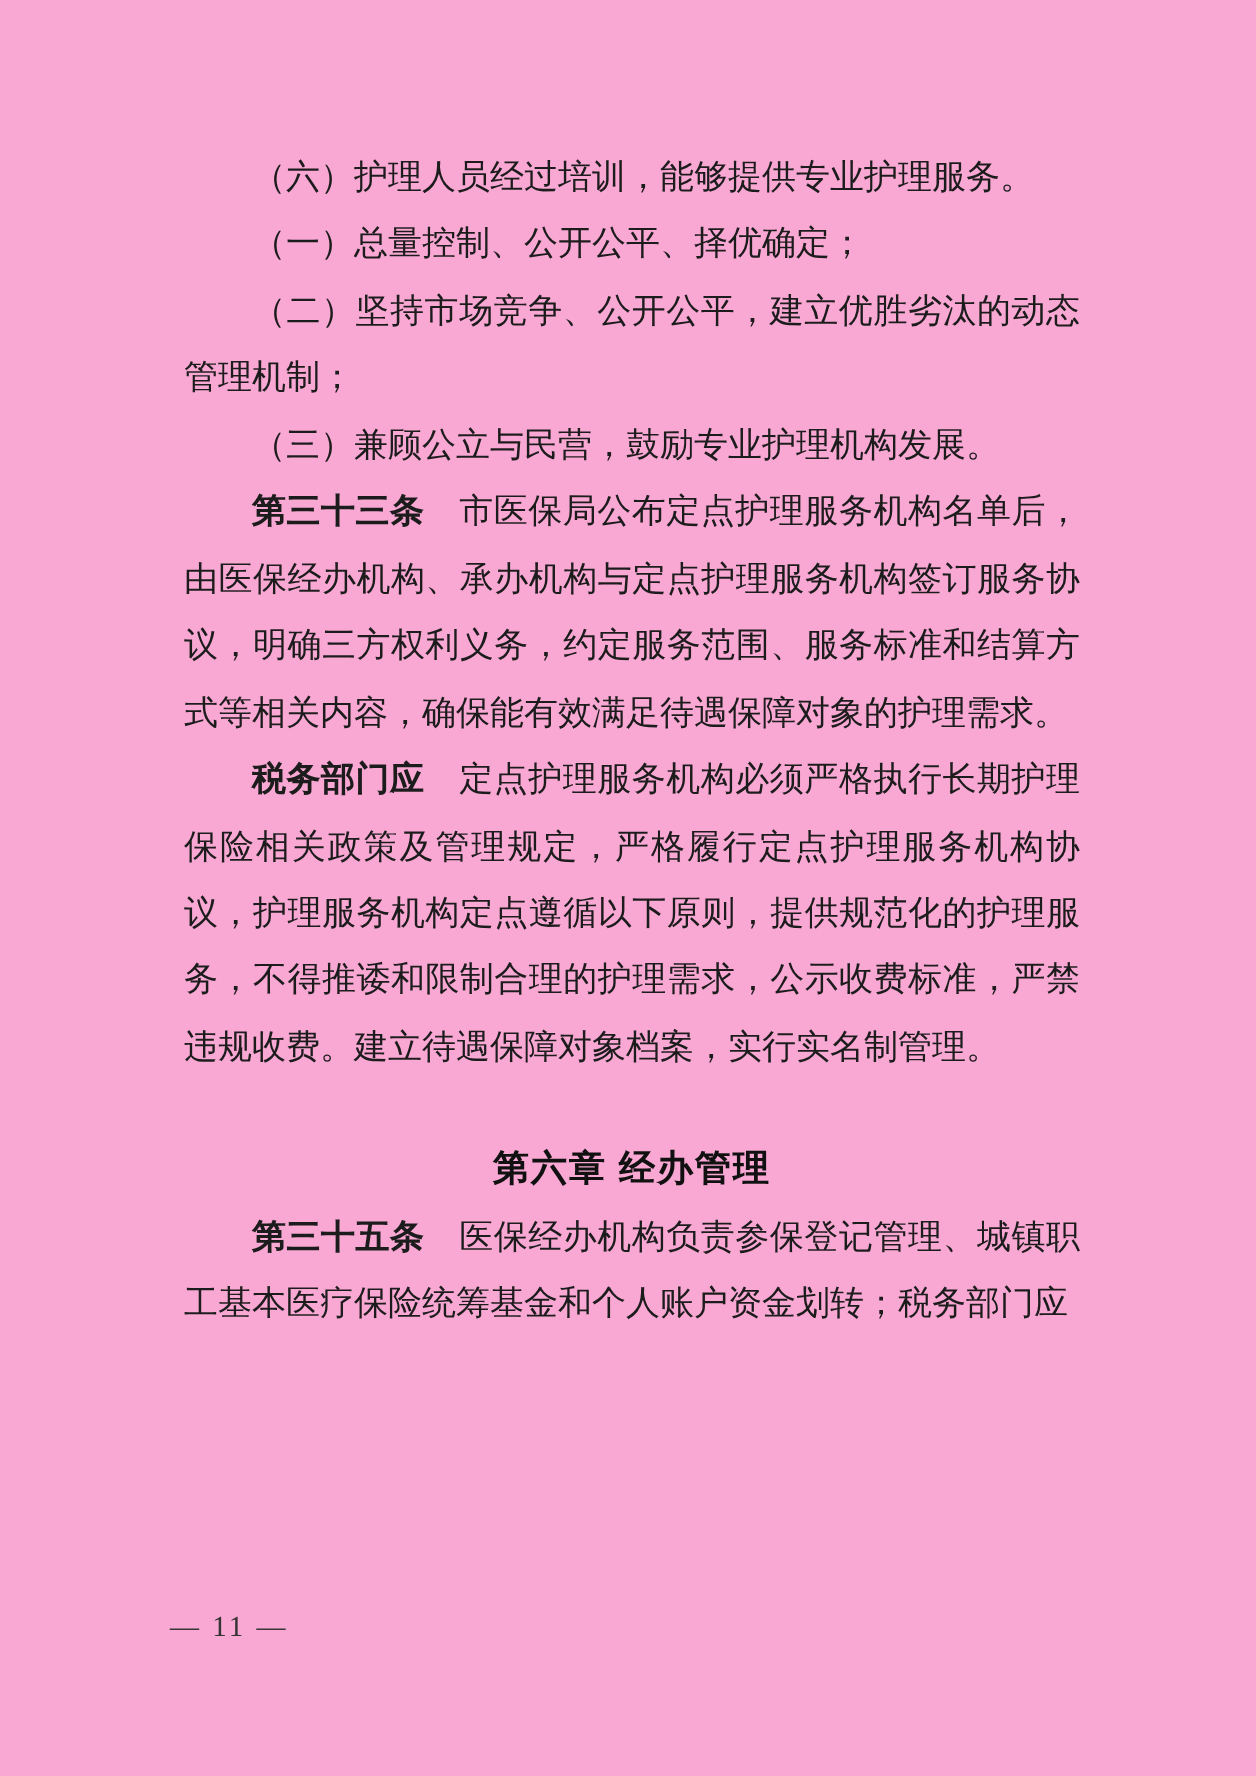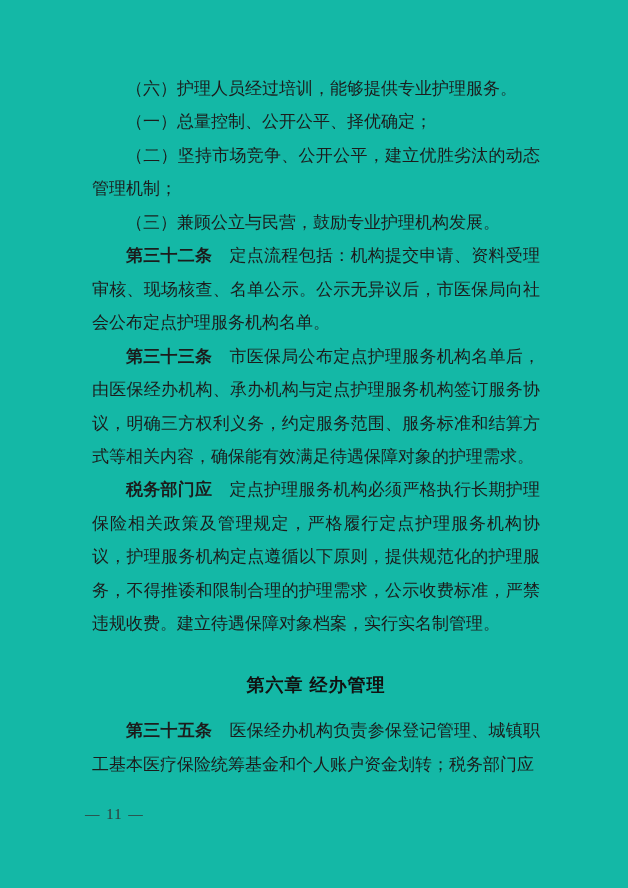--- a/index.html
+++ b/index.html
@@ -11,42 +11,42 @@
     height: 888px;
     background: #ffffff;
     position: relative;
     overflow: hidden;
     font-family: "Liberation Serif", "DejaVu Serif", serif;
     color: #1c1c1c;
   }
   .doc-page {
     position: absolute;
     inset: 0;
-    background: #14b8a6;
+    background: #f9a8d4;
   }
   .text-block {
     position: absolute;
     left: 92px;
     top: 72px;
     width: 448px;
     font-size: 17px;
     line-height: 33.45px;
     text-align: justify;
     text-justify: inter-ideograph;
   }
   p.para {
     margin: 0;
     padding: 0;
     text-indent: 2em;
   }
   .article-term {
     font-weight: 700;
   }
   .chapter-heading {
-    margin: 28px 0 12px 0;
+    margin: 28px 0 0 0;
     padding: 0;
     font-size: 18px;
     font-weight: 700;
     text-align: center;
     text-indent: 0;
     line-height: 33.45px;
     letter-spacing: 1px;
     font-family: "Liberation Sans", "DejaVu Sans", sans-serif;
     color: #111111;
   }
@@ -70,21 +70,20 @@
 
     <p class="para"><b class="article-term"></b><span>（六）护理人员经过培训，能够提供专业护理服务。</span></p>
 
 
     <p class="para"><b class="article-term"></b><span>（一）总量控制、公开公平、择优确定；</span></p>
 
     <p class="para"><b class="article-term"></b><span>（二）坚持市场竞争、公开公平，建立优胜劣汰的动态管理机制；</span></p>
 
     <p class="para"><b class="article-term"></b><span>（三）兼顾公立与民营，鼓励专业护理机构发展。</span></p>
 
-    <p class="para"><b class="article-term">第三十二条</b><span>　定点流程包括：机构提交申请、资料受理审核、现场核查、名单公示。公示无异议后，市医保局向社会公布定点护理服务机构名单。</span></p>
 
     <p class="para"><b class="article-term">第三十三条</b><span>　市医保局公布定点护理服务机构名单后，由医保经办机构、承办机构与定点护理服务机构签订服务协议，明确三方权利义务，约定服务范围、服务标准和结算方式等相关内容，确保能有效满足待遇保障对象的护理需求。</span></p>
 
     <p class="para"><b class="article-term">税务部门应</b><span>　定点护理服务机构必须严格执行长期护理保险相关政策及管理规定，严格履行定点护理服务机构协议，护理服务机构定点遵循以下原则，提供规范化的护理服务，不得推诿和限制合理的护理需求，公示收费标准，严禁违规收费。建立待遇保障对象档案，实行实名制管理。</span></p>
 
     <h2 class="chapter-heading">第六章 经办管理</h2>
 
     <p class="para"><b class="article-term">第三十五条</b><span>　医保经办机构负责参保登记管理、城镇职工基本医疗保险统筹基金和个人账户资金划转；税务部门应</span></p>
 
   </div>

